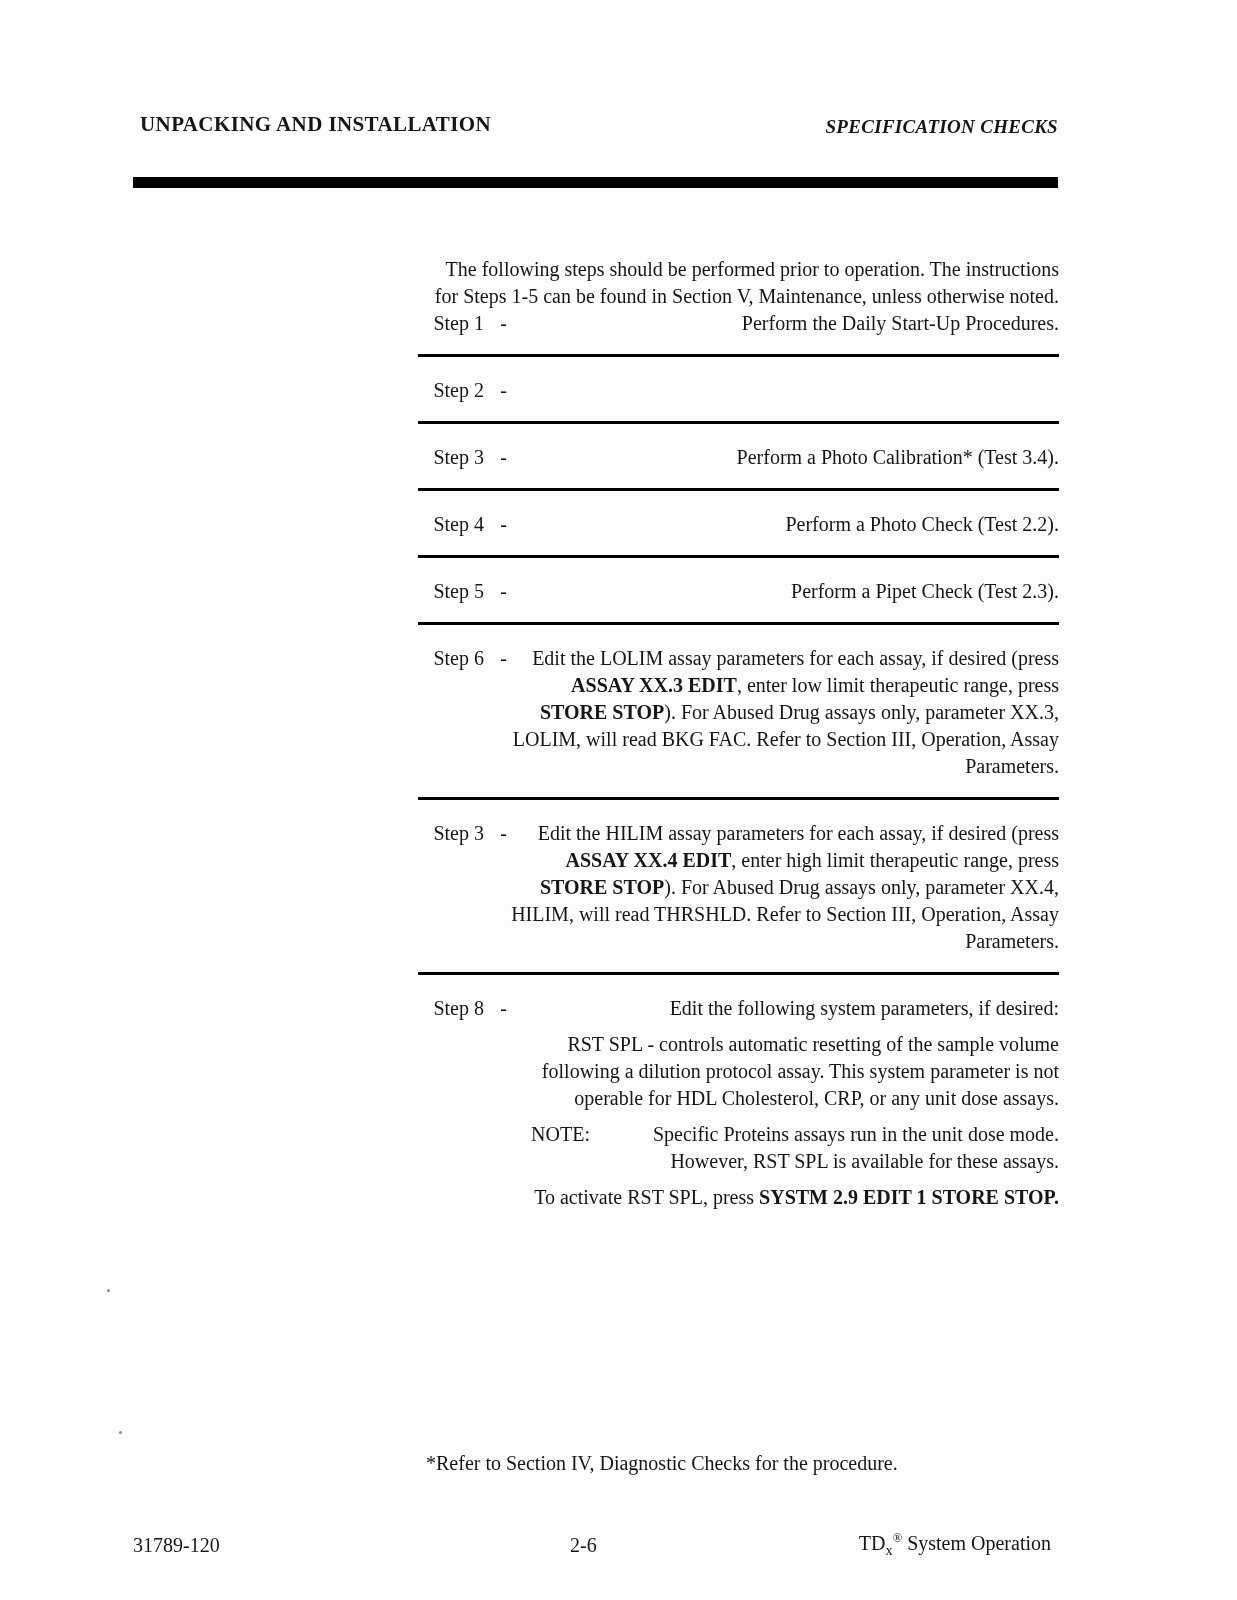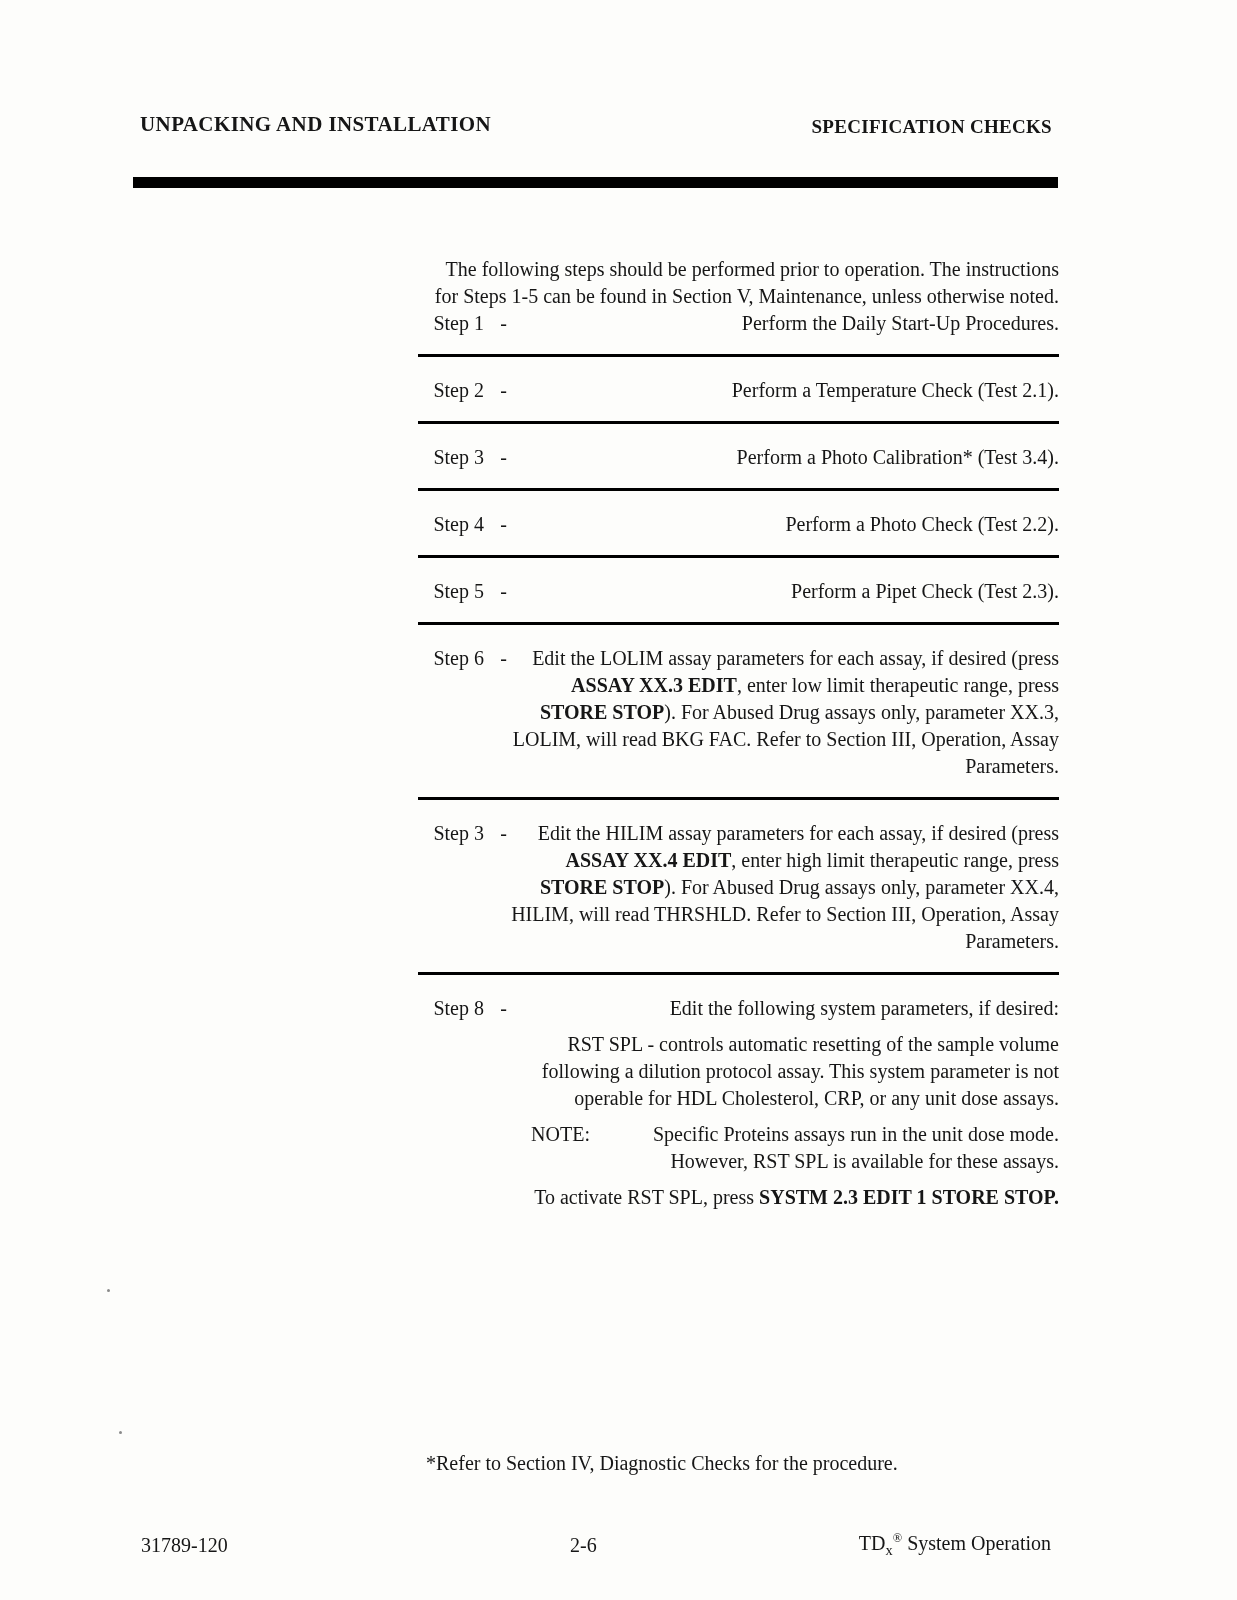--- a/index.html
+++ b/index.html
@@ -15,25 +15,26 @@
   .header-left {
     position: absolute;
     left: 140px;
     top: 112px;
     font-size: 21px;
     font-weight: bold;
     letter-spacing: 0.4px;
   }
   .header-right {
     position: absolute;
-    right: 185px;
+    right: 179px;
     top: 116px;
     font-size: 19px;
     font-weight: bold;
     letter-spacing: 0.3px;
+    font-style: italic;
   }
   .thick-rule {
     position: absolute;
     left: 133px;
     top: 177px;
     width: 925px;
     height: 11px;
     background: #000;
   }
   .content {
@@ -71,21 +72,20 @@
     left: 418px;
     top: 1444px;
     margin: 8px;
     font-size: 20px;
   }
   .footer-left {
     position: absolute;
     left: 133px;
     top: 1534px;
     font-size: 20px;
-    margin-left: 8px;
   }
   .footer-center {
     position: absolute;
     left: 570px;
     top: 1534px;
     font-size: 20px;
   }
   .footer-right {
     position: absolute;
     right: 186px;
@@ -120,23 +120,20 @@
             <div class="step-body">
               <div class="step-par"><span>Perform the Daily Start-Up Procedures.</span></div>
             </div>
           </div>
         </div>
         <div class="step-rule"></div>
         <div class="step">
           <div class="step-grid">
             <span class="step-label">Step 2</span>
             <span class="step-dash">-</span>
-            <div class="step-body">
-              <div class="step-par"><span>Perform a Temperature Check (Test 2.1).</span></div>
-            </div>
           </div>
         </div>
         <div class="step-rule"></div>
         <div class="step">
           <div class="step-grid">
             <span class="step-label">Step 3</span>
             <span class="step-dash">-</span>
             <div class="step-body">
               <div class="step-par"><span>Perform a Photo Calibration* (Test 3.4).</span></div>
             </div>
@@ -189,21 +186,21 @@
             <span class="step-dash">-</span>
             <div class="step-body">
               <div class="step-par"><span>Edit the following system parameters, if desired:</span></div>
               <div class="step-par"><span>RST SPL - controls automatic resetting of the sample volume following a dilution protocol assay. This system parameter is not operable for HDL Cholesterol, CRP, or any unit dose assays.</span></div>
               <div class="step-par">
                 <div class="note-grid">
                   <span>NOTE:</span>
                   <span><span>Specific Proteins assays run in the unit dose mode. However, RST SPL is available for these assays.</span></span>
                 </div>
               </div>
-              <div class="step-par"><span>To activate RST SPL, press </span><b>SYSTM 2.3 EDIT 1 STORE STOP.</b></div>
+              <div class="step-par"><span>To activate RST SPL, press </span><b>SYSTM 2.9 EDIT 1 STORE STOP.</b></div>
             </div>
           </div>
         </div>
       </div>
   </div>
 
   <p class="footnote">*Refer to Section IV, Diagnostic Checks for the procedure.</p>
 
   <span class="footer-left">31789-120</span>
   <span class="footer-center">2-6</span>

